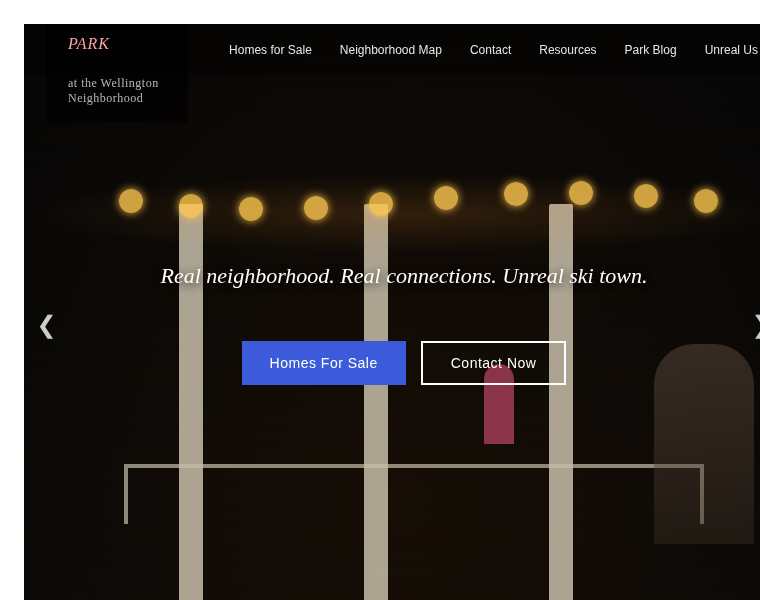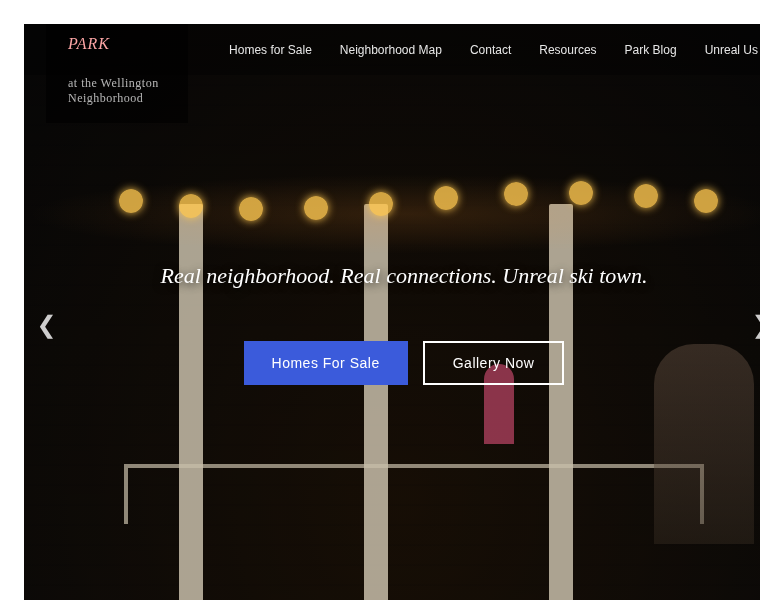--- a/index.html
+++ b/index.html
@@ -342,20 +342,20 @@
       <a class="nav-link">Park Blog</a>
       <a class="nav-link">Unreal Us</a>
     </div>
   </nav>
 
 
   <div class="hero-content">
     <p class="hero-tagline">Real neighborhood. Real connections. Unreal ski town.</p>
     <div class="hero-buttons">
       <button class="btn-primary">Homes For Sale</button>
-      <button class="btn-secondary">Gallery Now</button>
+      <button class="btn-secondary">Contact Now</button>
     </div>
   </div>
 
   <div class="arrow arrow-left">❮</div>
   <div class="arrow arrow-right">❯</div>
 
 </div>
 
 </body></html>

